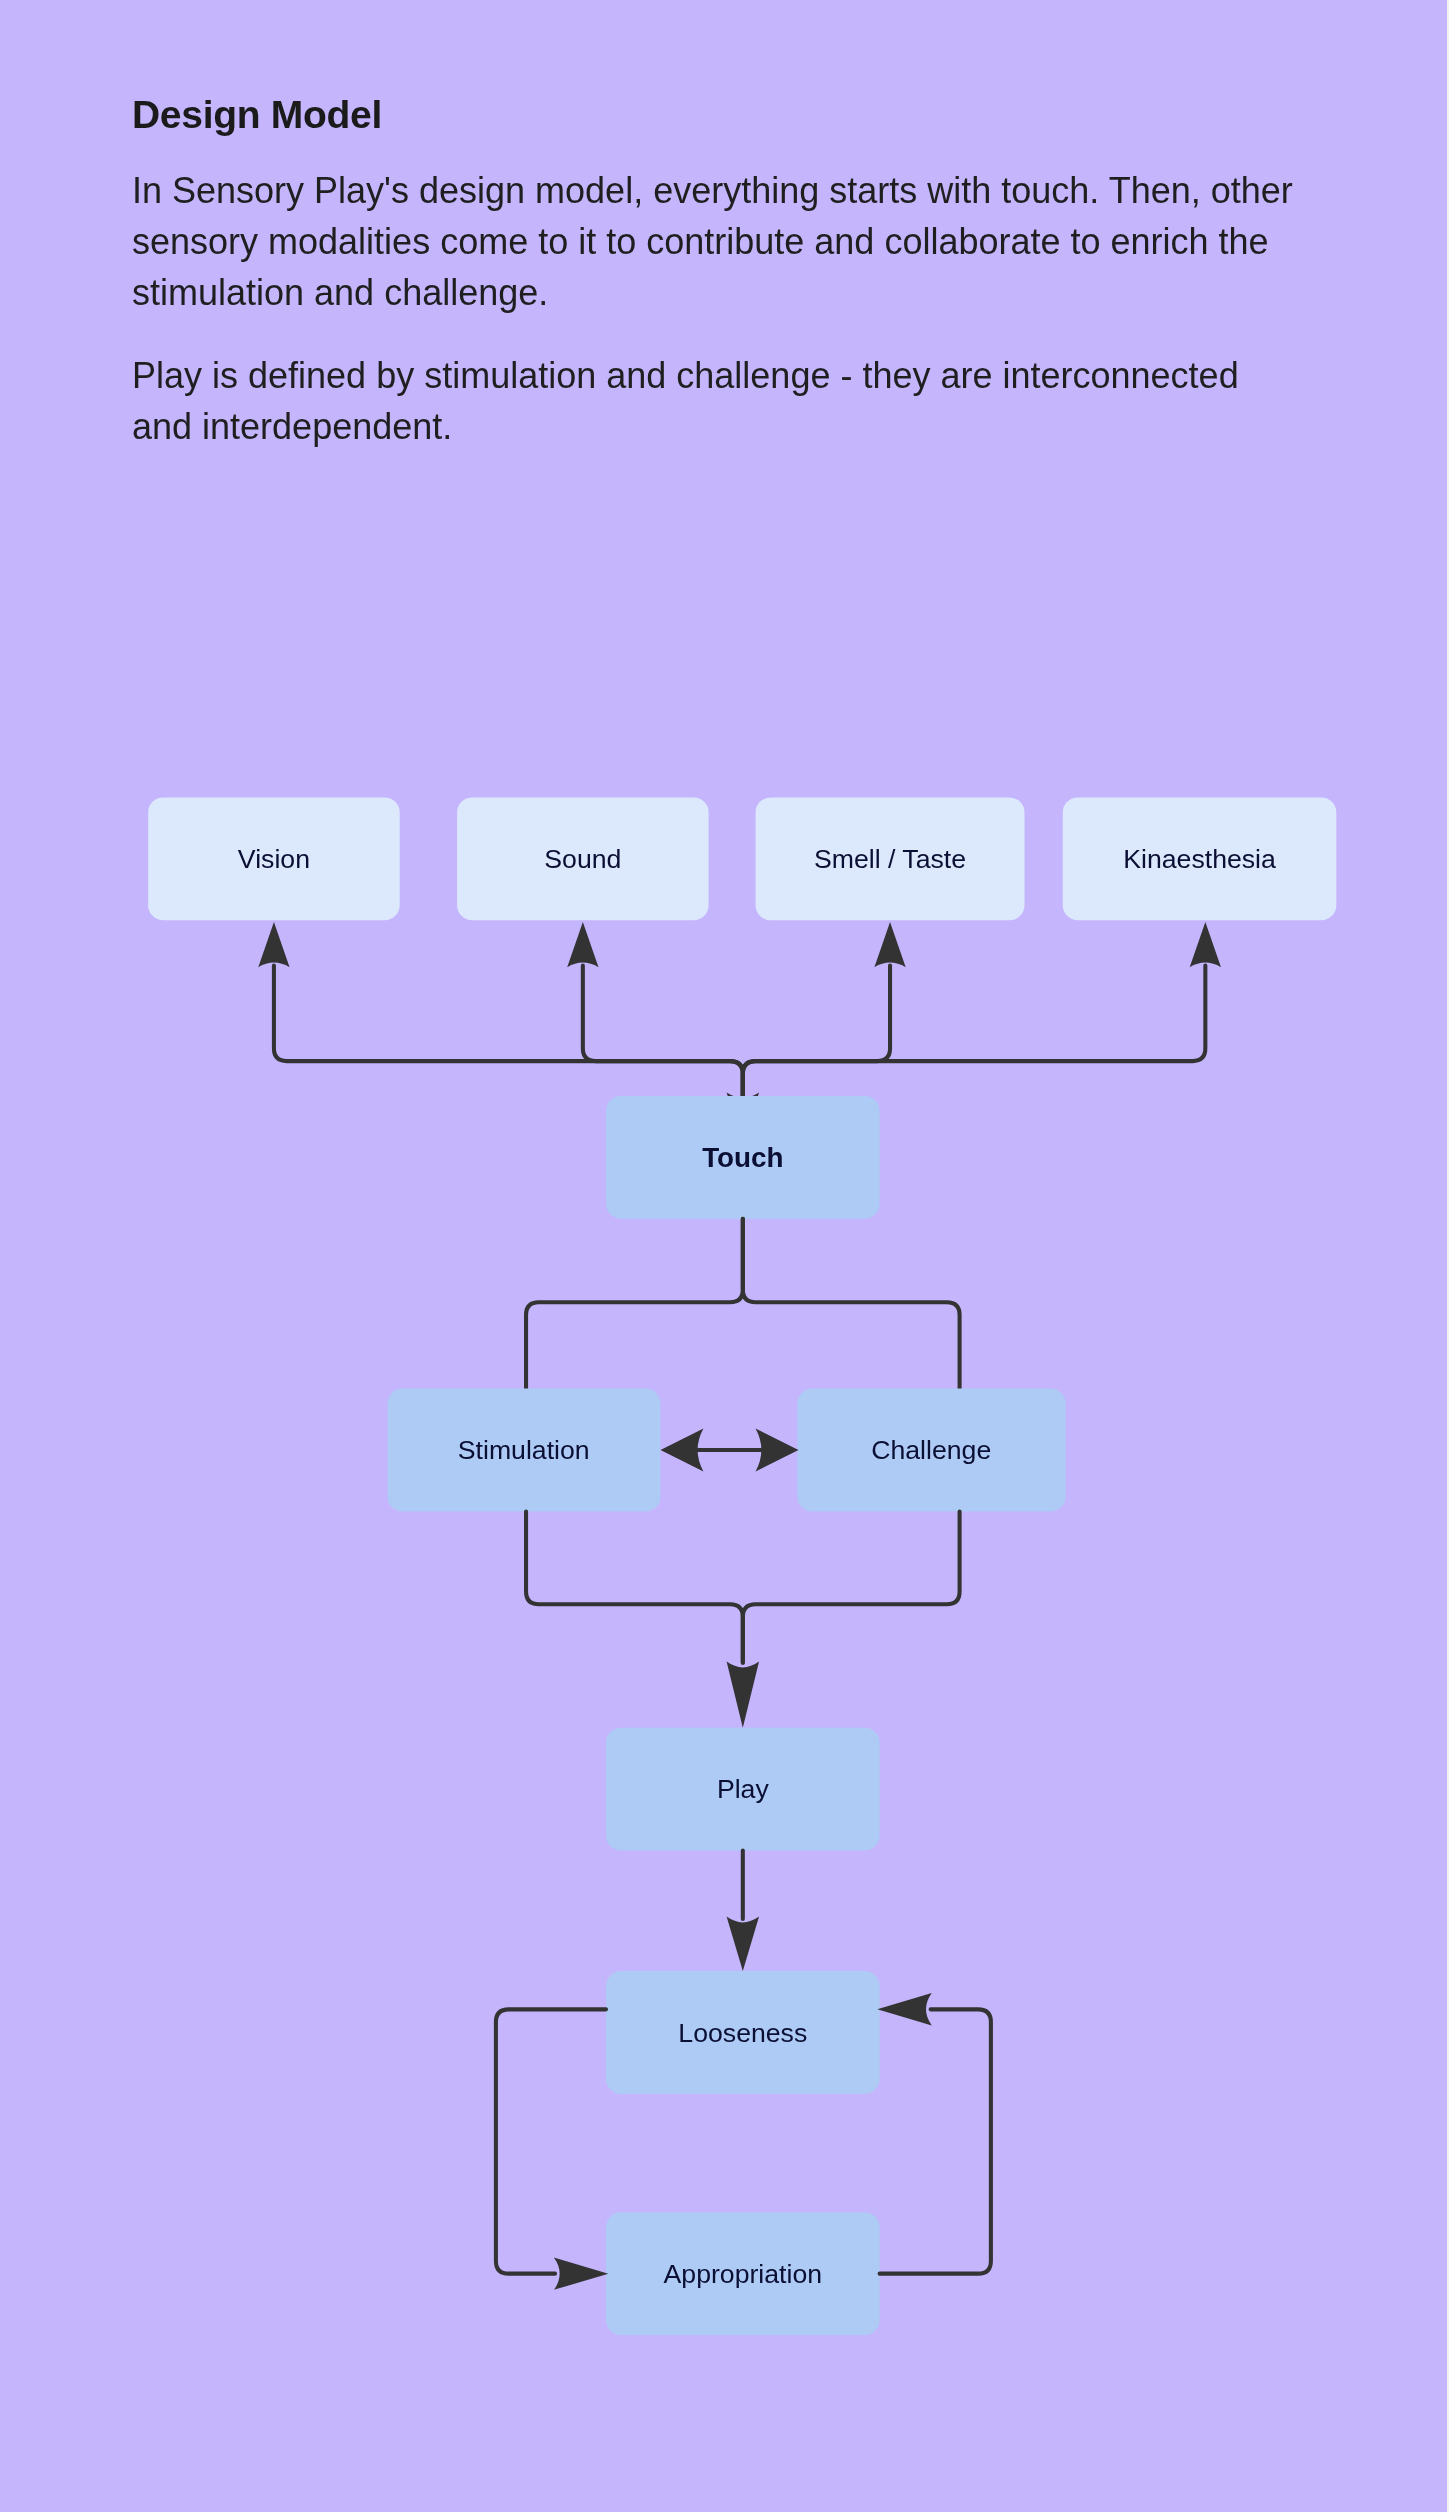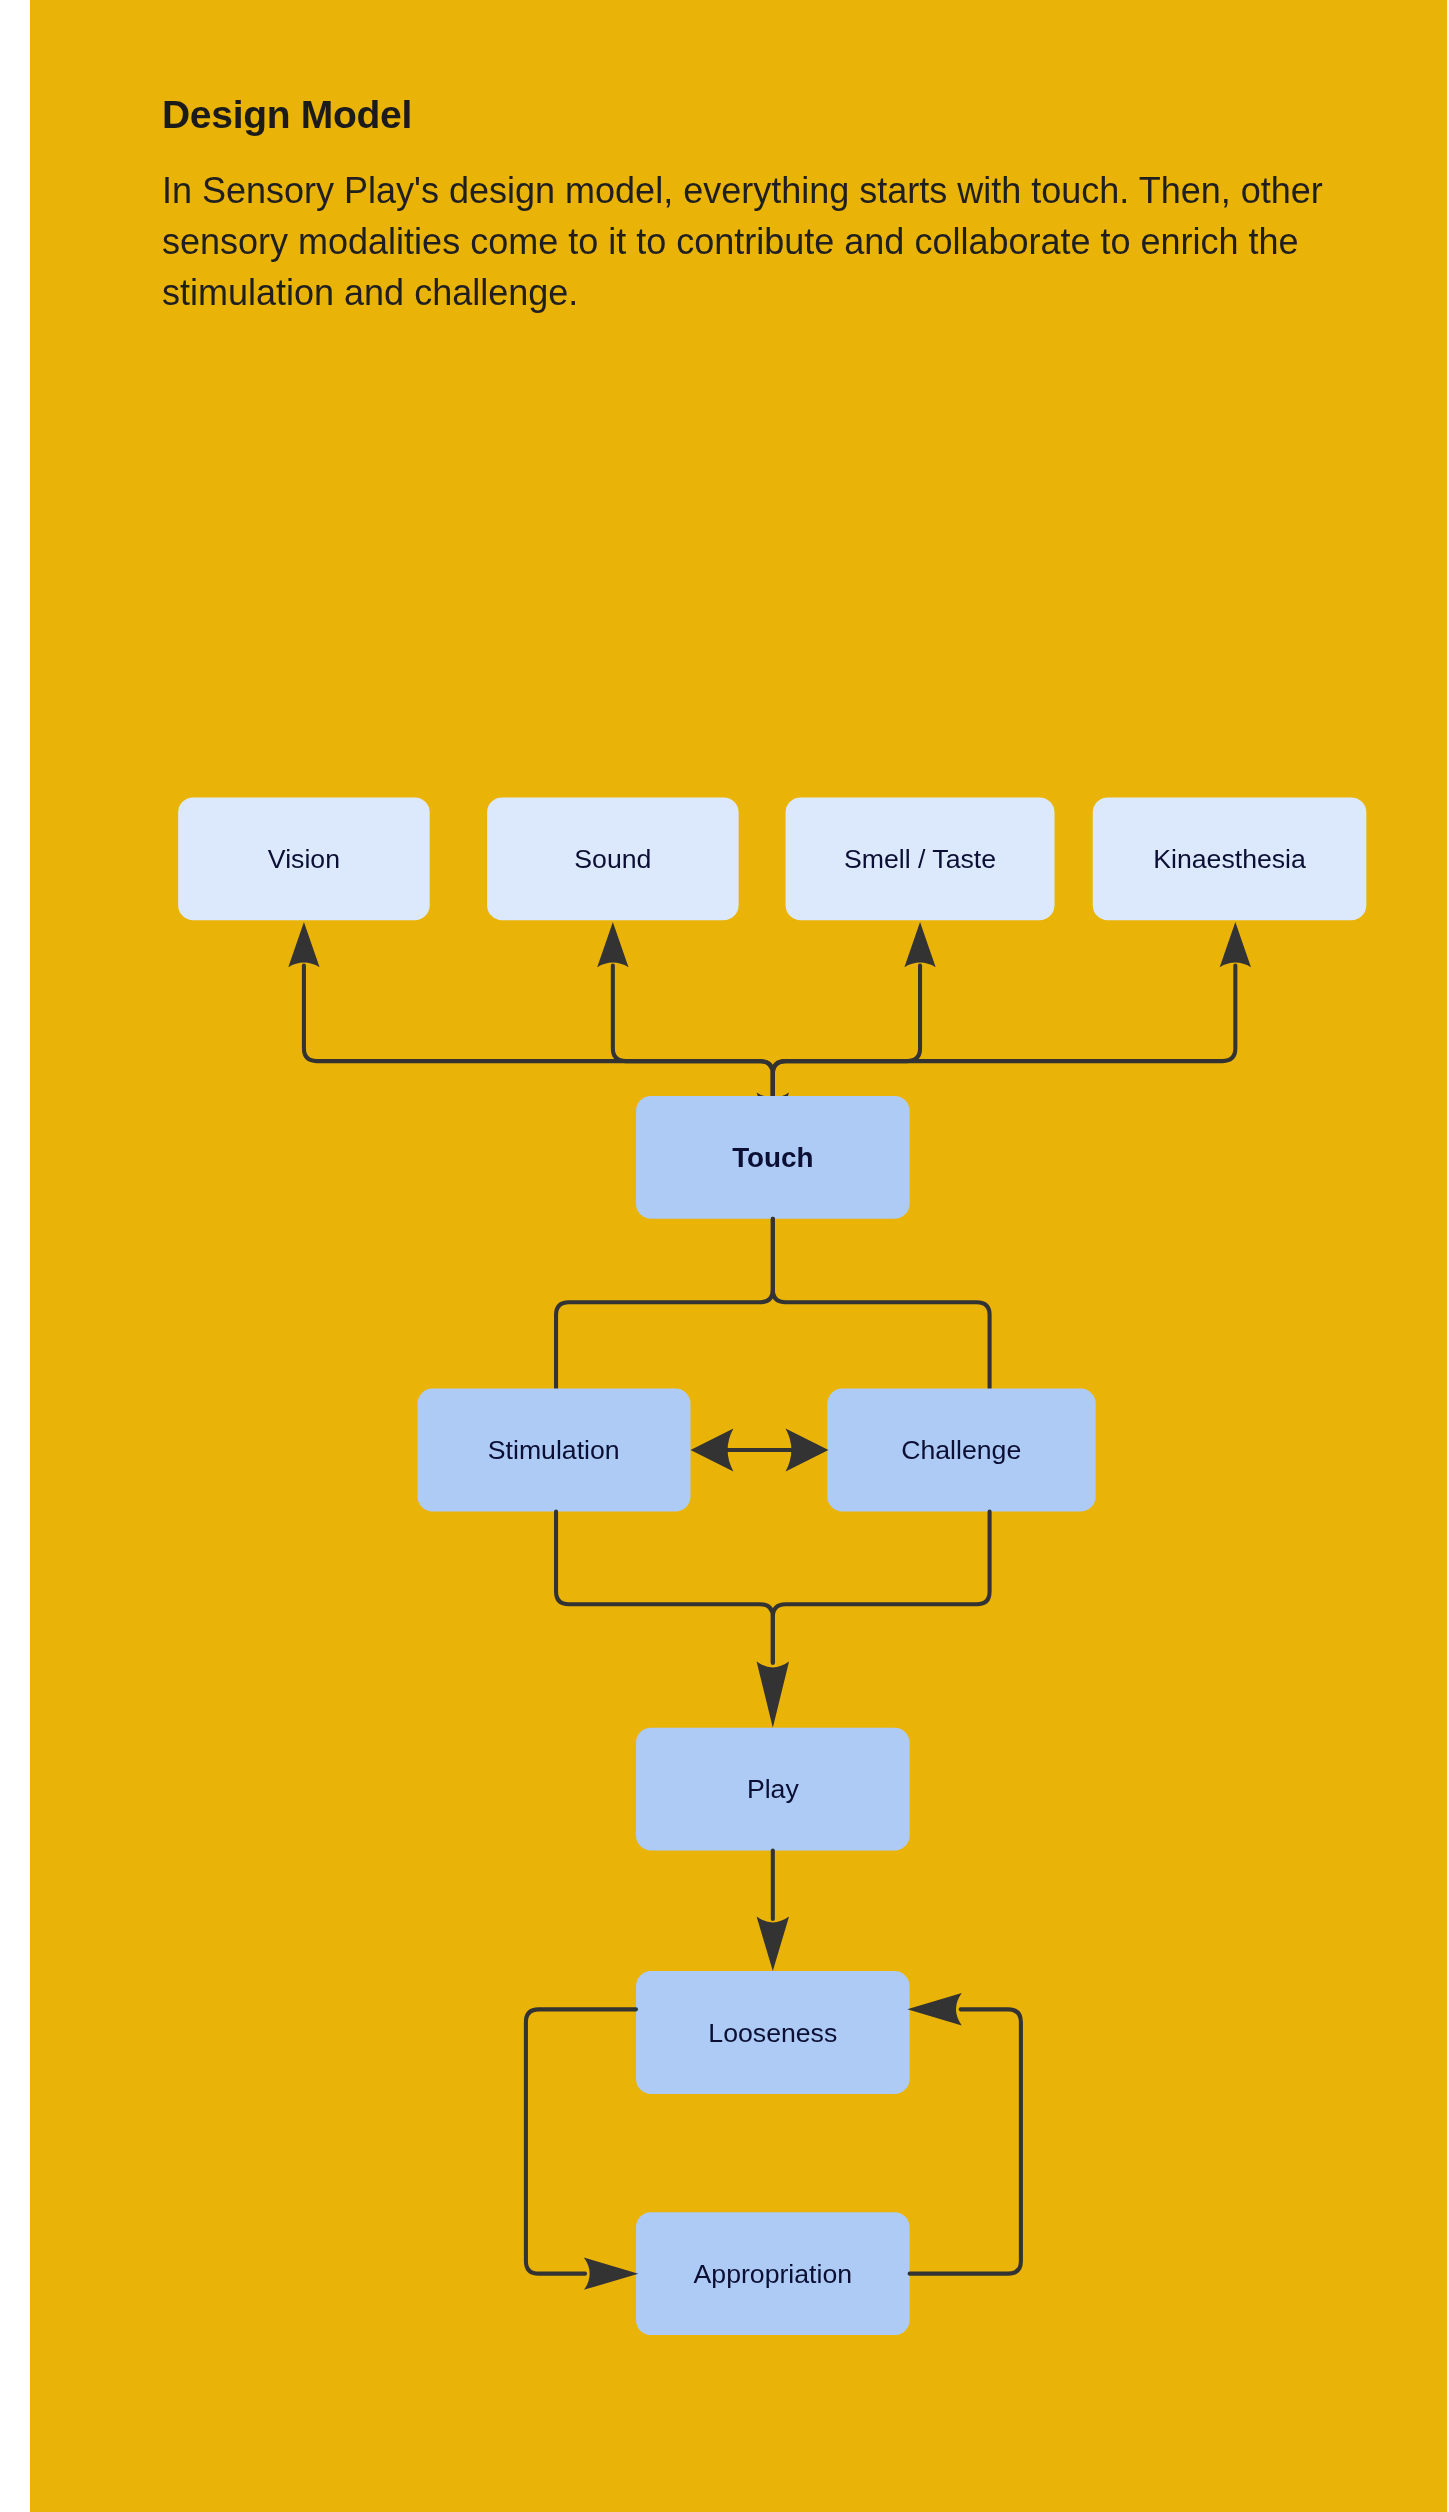--- a/index.html
+++ b/index.html
@@ -10,24 +10,23 @@
   body {
     width: 1449px;
     height: 2512px;
     position: relative;
     font-family: "Liberation Sans", sans-serif;
     overflow: hidden;
   }
   .page {
     position: absolute;
     inset: 0;
-    background: #eab308;
+    background: #c4b5fd;
     border-right: 2.3px solid #f1f1f1;
     box-sizing: border-box;
-    margin-left: 30px;
   }
   .content {
     position: absolute;
     left: 132px;
     top: 0;
     width: 1194px;
   }
   .page-title {
     margin: 0;
     padding-top: 94px;
@@ -78,20 +77,21 @@
 </head>
 <body>
 
 <div class="page">
 
   <div class="content">
     <h1 class="page-title">Design Model</h1>
 
     <p class="para para-1">In Sensory Play's design model, everything starts with touch. Then, other sensory modalities come to it to contribute and collaborate to enrich the stimulation and challenge.</p>
 
+    <p class="para para-2">Play is defined by stimulation and challenge - they are interconnected and interdependent.</p>
   </div>
 
   <div class="diagram-wrap">
     <svg class="diagram" viewBox="0 0 2500 3043" xmlns="http://www.w3.org/2000/svg">
 
       <defs>
         <marker id="arrow-down" markerWidth="26" markerHeight="26" refX="2" refY="13" orient="auto" markerUnits="userSpaceOnUse">
           <path d="M0,2 Q13,11 26,2 L13,26 Z" class="arrowhead"></path>
         </marker>
       </defs>

